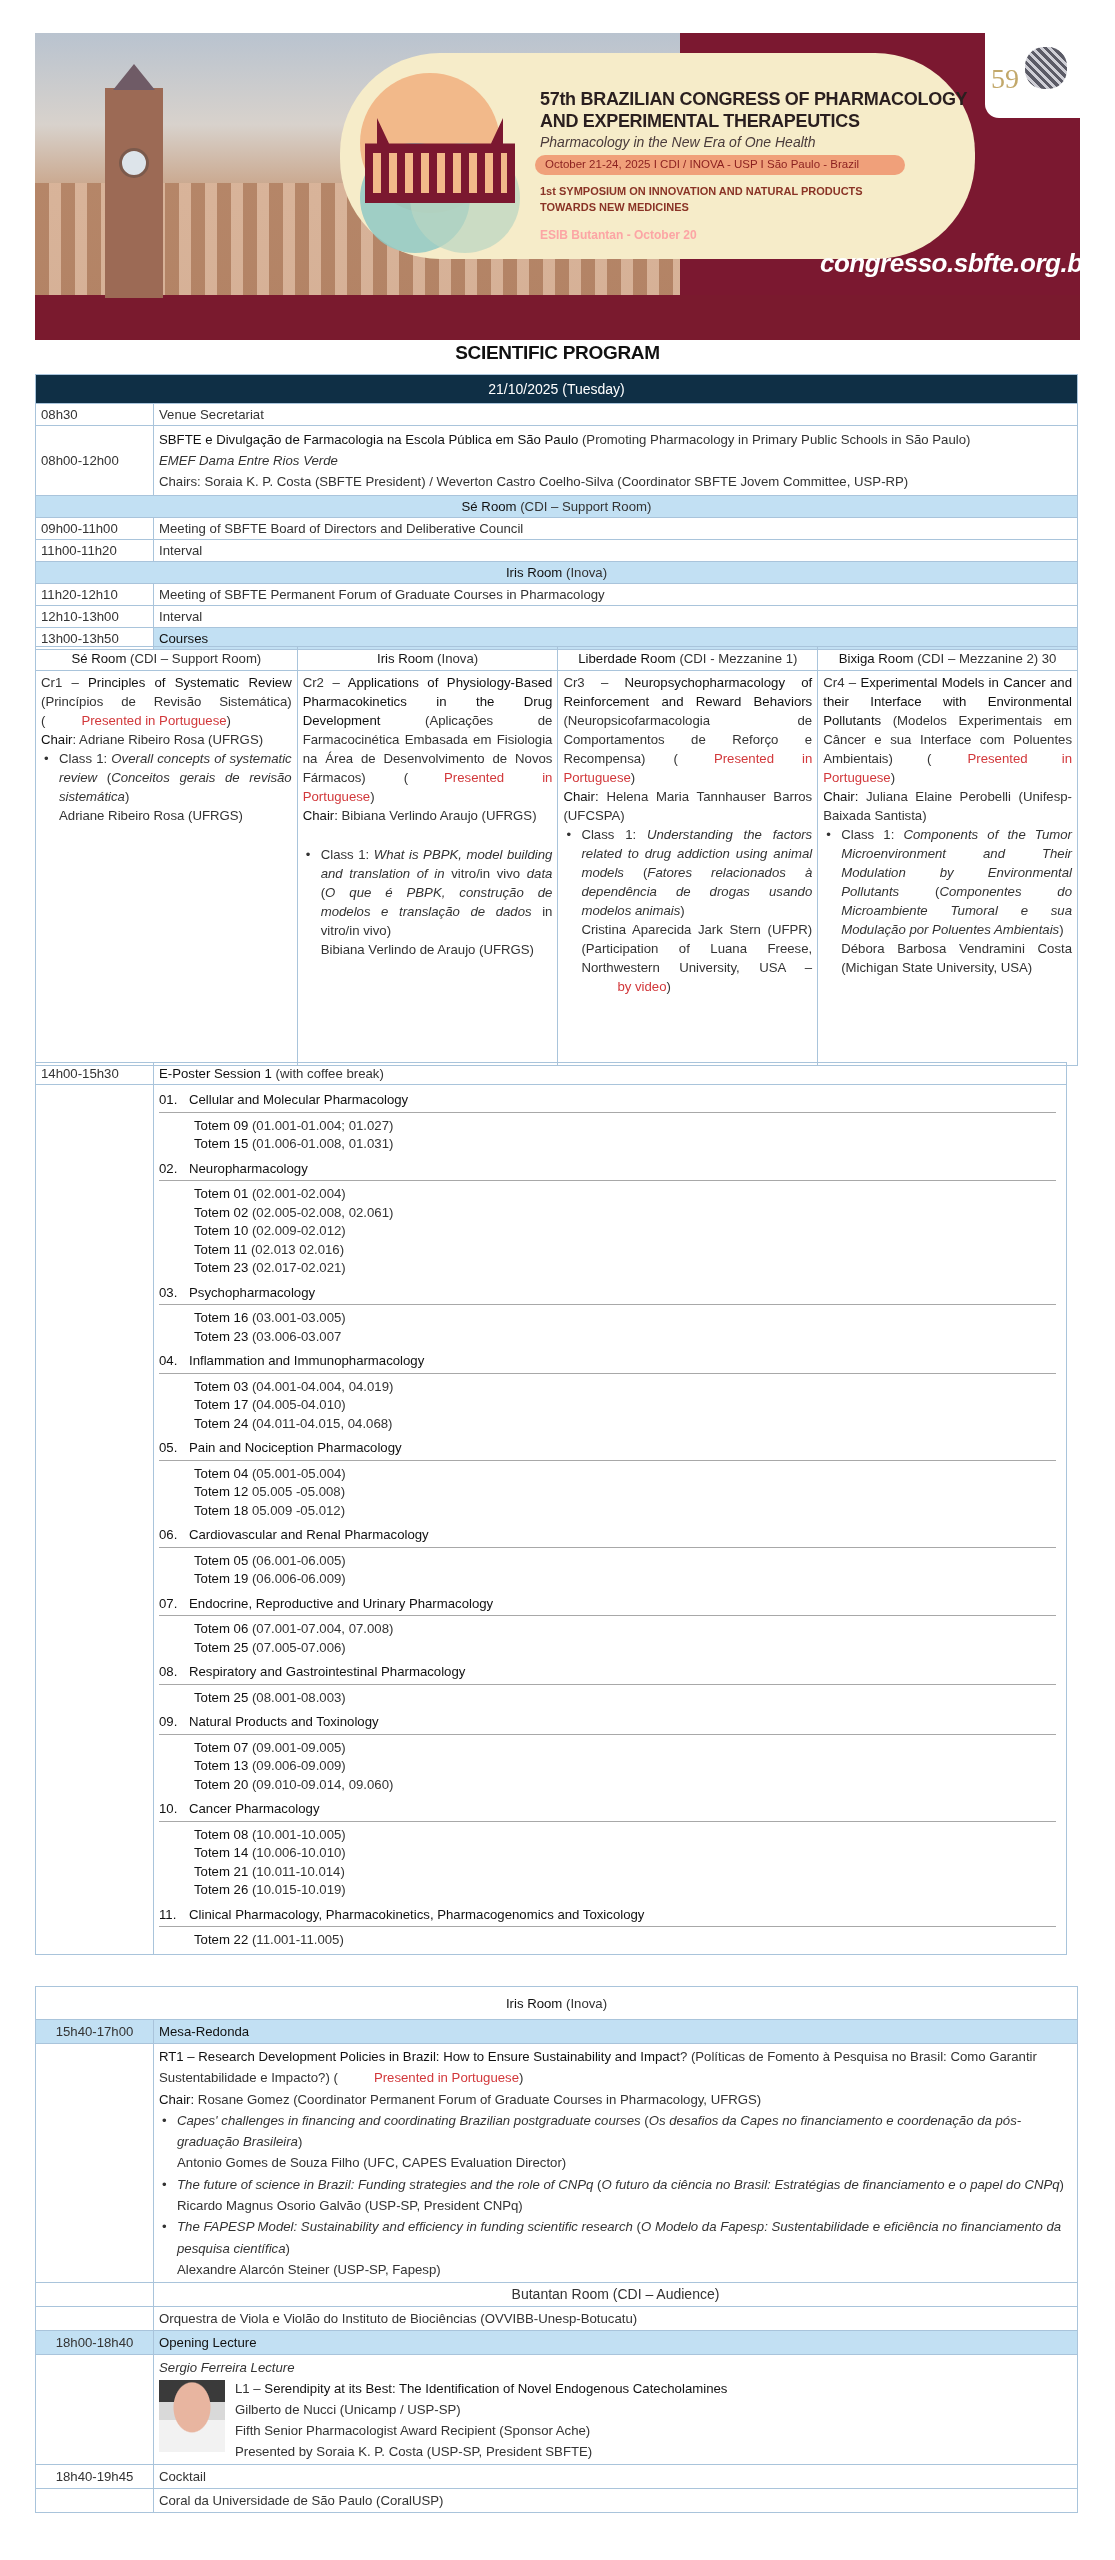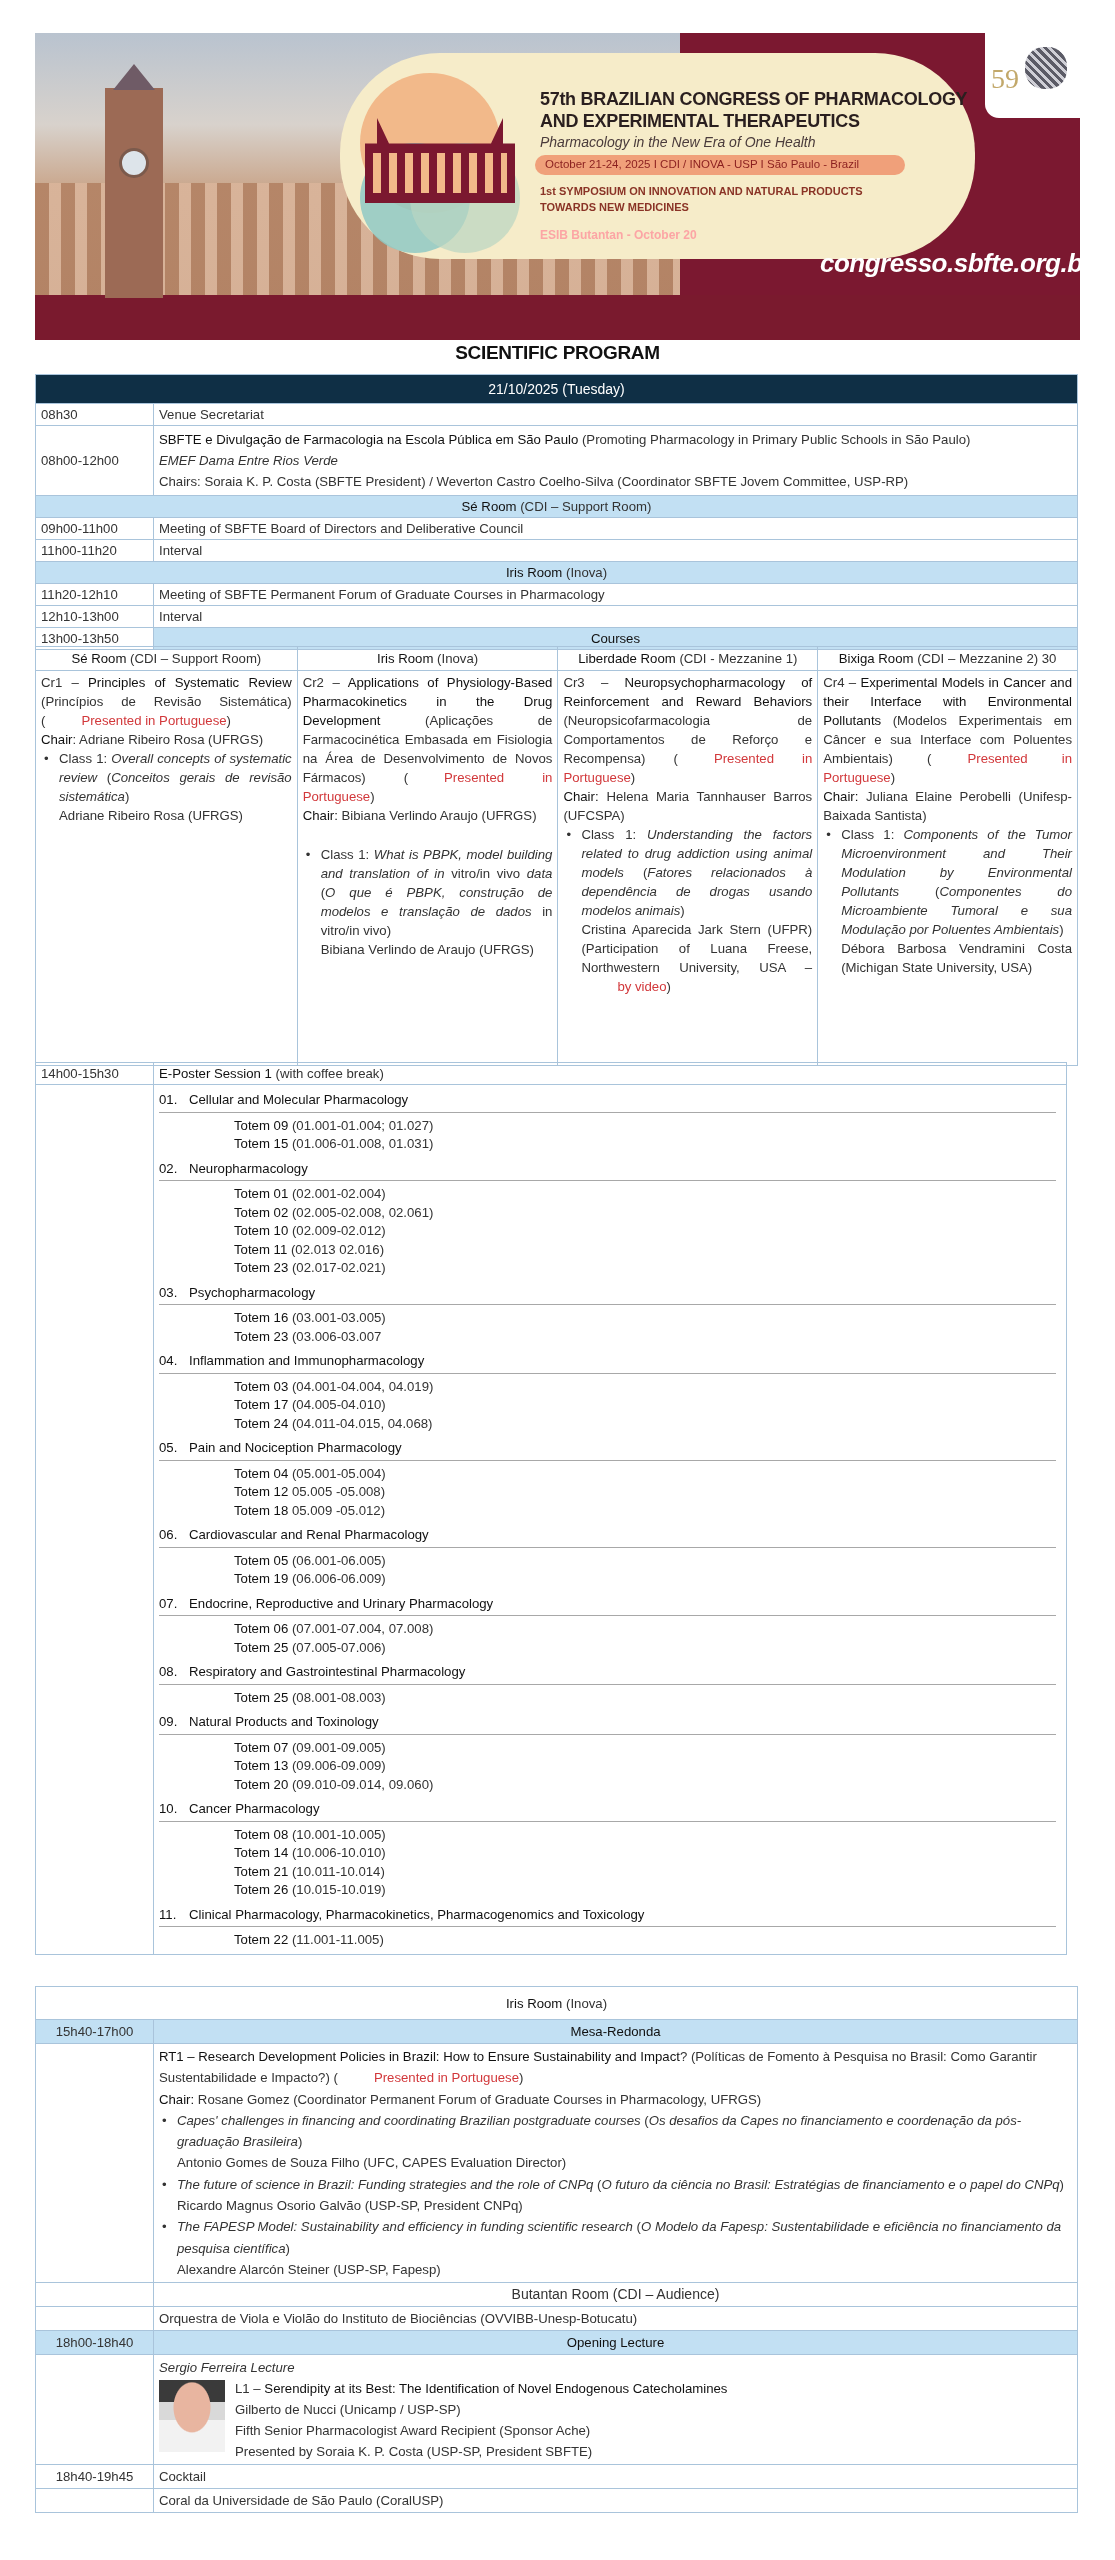--- a/index.html
+++ b/index.html
@@ -46,35 +46,35 @@
   .banner .logo-59 { position:absolute; left:6px; top:30px; font-family:"Liberation Serif", serif; font-size:28px; color:#c2a86a; }
 
   .title { position:absolute; left:0; top:342px; width:1115px; text-align:center; font-size:19px; font-weight:bold; color:#111; letter-spacing:-0.3px; }
 
   table { border-collapse: collapse; position: absolute; font-size: 13.2px; line-height: 19px; padding-left: 33px; }
   td { border: 1px solid #a9c4db; vertical-align: middle; padding: 1px 5px; }
   .main { left: 35px; top: 374px; width: 1043px; }
   .main .time { width: 118px; }
   .hdr { background:#0f2f45; color:#fff; text-align:center; height:29px; font-size:14px; }
   .room { background:#c2e0f3; text-align:center; }
-  .blue { background:#c2e0f3;text-align:center; }
+  .blue { background:#c2e0f3; }
   .sb { color:#111; }
   .i { font-style: italic; }
   .red { color:#d2383b;margin-left:36px; }
   .courses td { vertical-align: top; text-align: justify; padding: 2px 5px; }
   .courses .rh td { text-align:center; vertical-align: middle; }
   .bullet { padding-left: 18px; position: relative; }
   .bullet:before { content:"•"; position:absolute; left:3px; top:0; }
 
   .poster { left: 35px; top: 1062px; width: 1032px; }
   .poster td.time { width: 118px; vertical-align: top; }
   .cat { margin: 6px 0 4px 0; padding-bottom: 2px; border-bottom: 1.5px solid #a8a8a8; color:#111; margin-right: 5px; }
   .cat .num { display:inline-block; width: 30px; }
   .totem { padding-left: 35px; }
-  .totem .tn { color:#111;margin-left:40px; }
+  .totem .tn { color:#111; }
 
   .lower { left: 35px; top: 1986px; width: 1043px; }
   .lower .time { width: 118px; text-align:center; }
   .lower td { padding: 2px 5px; }
   .photo-avatar { display:inline-block; width: 66px; height: 72px; vertical-align: top; margin: 2px 10px 0 0;
     background: radial-gradient(ellipse at 50% 38%, #e8b5a0 0 18px, transparent 19px),
                 linear-gradient(180deg, #3a3a3a 0 30%, #d9d9d9 30% 55%, #f2f2f2 55% 100%); }
   .lecture-block { display:flex; }
 </style>
 </head>

